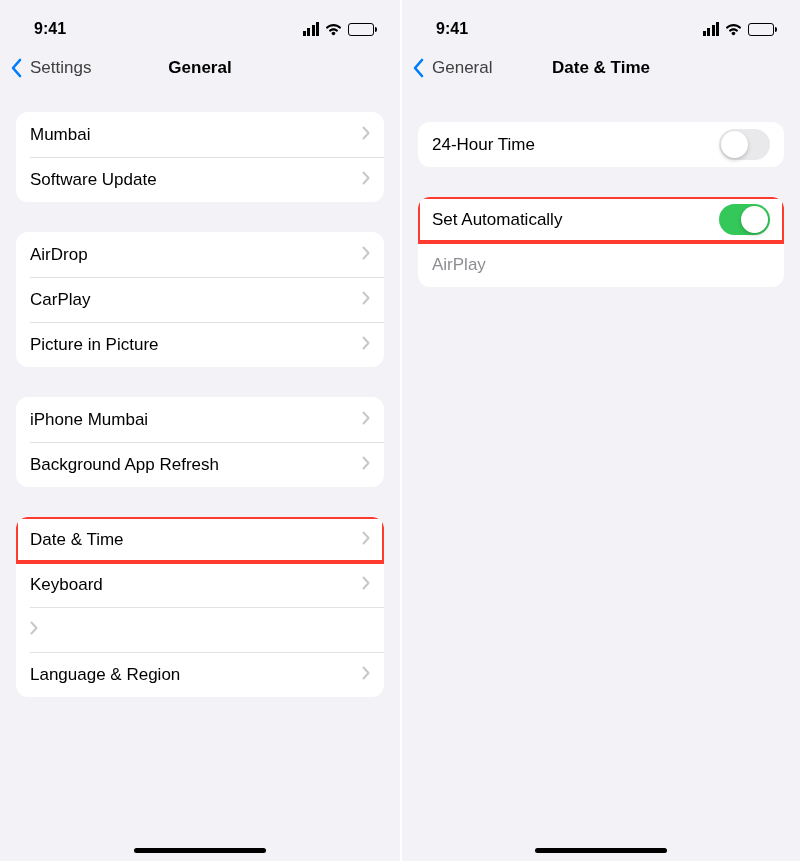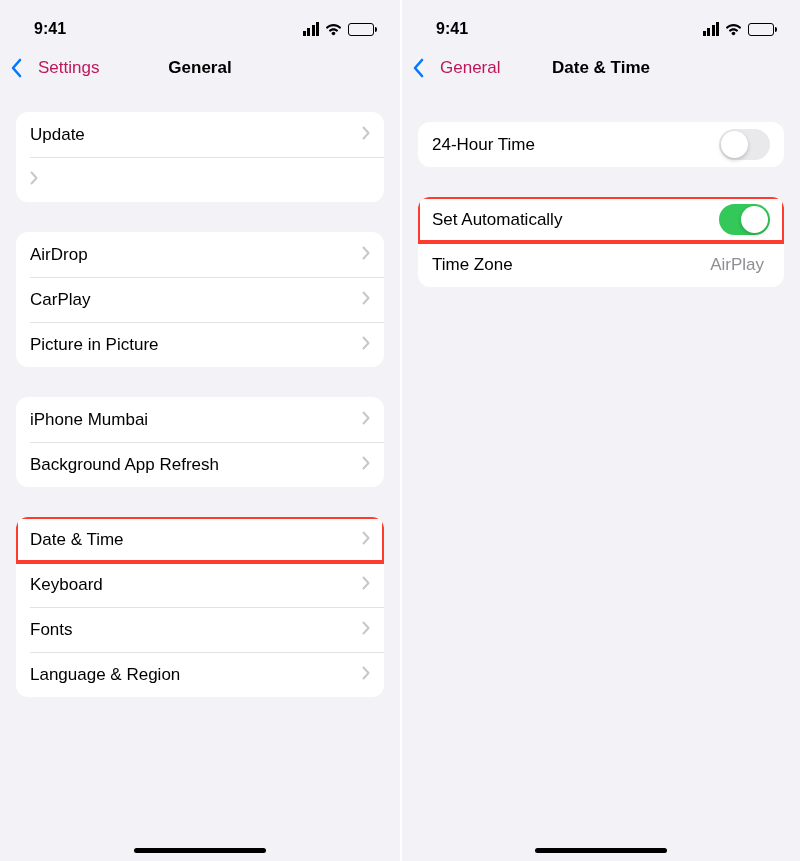--- a/index.html
+++ b/index.html
@@ -52,22 +52,22 @@
 
   
   .nav-bar {
     height: 48px;
     display: flex;
     align-items: center;
     position: relative;
     padding: 0 10px;
   }
   .nav-back {
-    display: flex; align-items: center; gap: 16px;
-    color: #be185d; font-size: 17px;
+    display: flex; align-items: center; gap: 8px;
+    color: #404040; font-size: 17px;
     cursor: pointer;
   }
   .nav-title {
     position: absolute; left: 0; right: 0; text-align: center;
     font-size: 17px; font-weight: 600; color: #000;
     pointer-events: none;
   }
 
   
   .content { padding: 6px 16px 30px 16px; }
@@ -158,26 +158,27 @@
           <path fill="none" stroke="#007aff" stroke-width="2.6" stroke-linecap="round" stroke-linejoin="round" d="M10 2 3 10l7 8"></path>
         </svg>
       <span>Settings</span>
     </div>
     <div class="nav-title">General</div>
   </div>
 
   <div class="content">
     <div class="group">
       <div class="row">
-        <span class="row-label">Update</span>
-        <span class="chevron"><svg width="8" height="14" viewBox="0 0 8 14">
-              <path fill="none" stroke="#c7c7cc" stroke-width="2" stroke-linecap="round" stroke-linejoin="round" d="m1.5 1.5 5 5.5-5 5.5"></path>
-            </svg></span>
-      </div>
-      <div class="row">
+        <span class="row-label">Mumbai</span>
+        <span class="chevron"><svg width="8" height="14" viewBox="0 0 8 14">
+              <path fill="none" stroke="#c7c7cc" stroke-width="2" stroke-linecap="round" stroke-linejoin="round" d="m1.5 1.5 5 5.5-5 5.5"></path>
+            </svg></span>
+      </div>
+      <div class="row">
+        <span class="row-label">Software Update</span>
         <span class="chevron"><svg width="8" height="14" viewBox="0 0 8 14">
               <path fill="none" stroke="#c7c7cc" stroke-width="2" stroke-linecap="round" stroke-linejoin="round" d="m1.5 1.5 5 5.5-5 5.5"></path>
             </svg></span>
       </div>
     </div>
 
     <div class="group">
       <div class="row">
         <span class="row-label">AirDrop</span>
         <span class="chevron"><svg width="8" height="14" viewBox="0 0 8 14">
@@ -220,21 +221,20 @@
               <path fill="none" stroke="#c7c7cc" stroke-width="2" stroke-linecap="round" stroke-linejoin="round" d="m1.5 1.5 5 5.5-5 5.5"></path>
             </svg></span>
       </div>
       <div class="row">
         <span class="row-label">Keyboard</span>
         <span class="chevron"><svg width="8" height="14" viewBox="0 0 8 14">
               <path fill="none" stroke="#c7c7cc" stroke-width="2" stroke-linecap="round" stroke-linejoin="round" d="m1.5 1.5 5 5.5-5 5.5"></path>
             </svg></span>
       </div>
       <div class="row">
-        <span class="row-label">Fonts</span>
         <span class="chevron"><svg width="8" height="14" viewBox="0 0 8 14">
               <path fill="none" stroke="#c7c7cc" stroke-width="2" stroke-linecap="round" stroke-linejoin="round" d="m1.5 1.5 5 5.5-5 5.5"></path>
             </svg></span>
       </div>
       <div class="row">
         <span class="row-label">Language &amp; Region</span>
         <span class="chevron"><svg width="8" height="14" viewBox="0 0 8 14">
               <path fill="none" stroke="#c7c7cc" stroke-width="2" stroke-linecap="round" stroke-linejoin="round" d="m1.5 1.5 5 5.5-5 5.5"></path>
             </svg></span>
       </div>
@@ -284,20 +284,19 @@
     </div>
 
     <div class="group">
       <div class="row highlight">
         <span class="row-label">Set Automatically</span>
         <span class="toggle on">
             <span class="knob"></span>
           </span>
       </div>
       <div class="row">
-        <span class="row-label">Time Zone</span>
         <span class="row-value">AirPlay</span>
       </div>
     </div>
   </div>
 
   <div class="home-indicator"></div>
 </div>
 
 </body></html>

